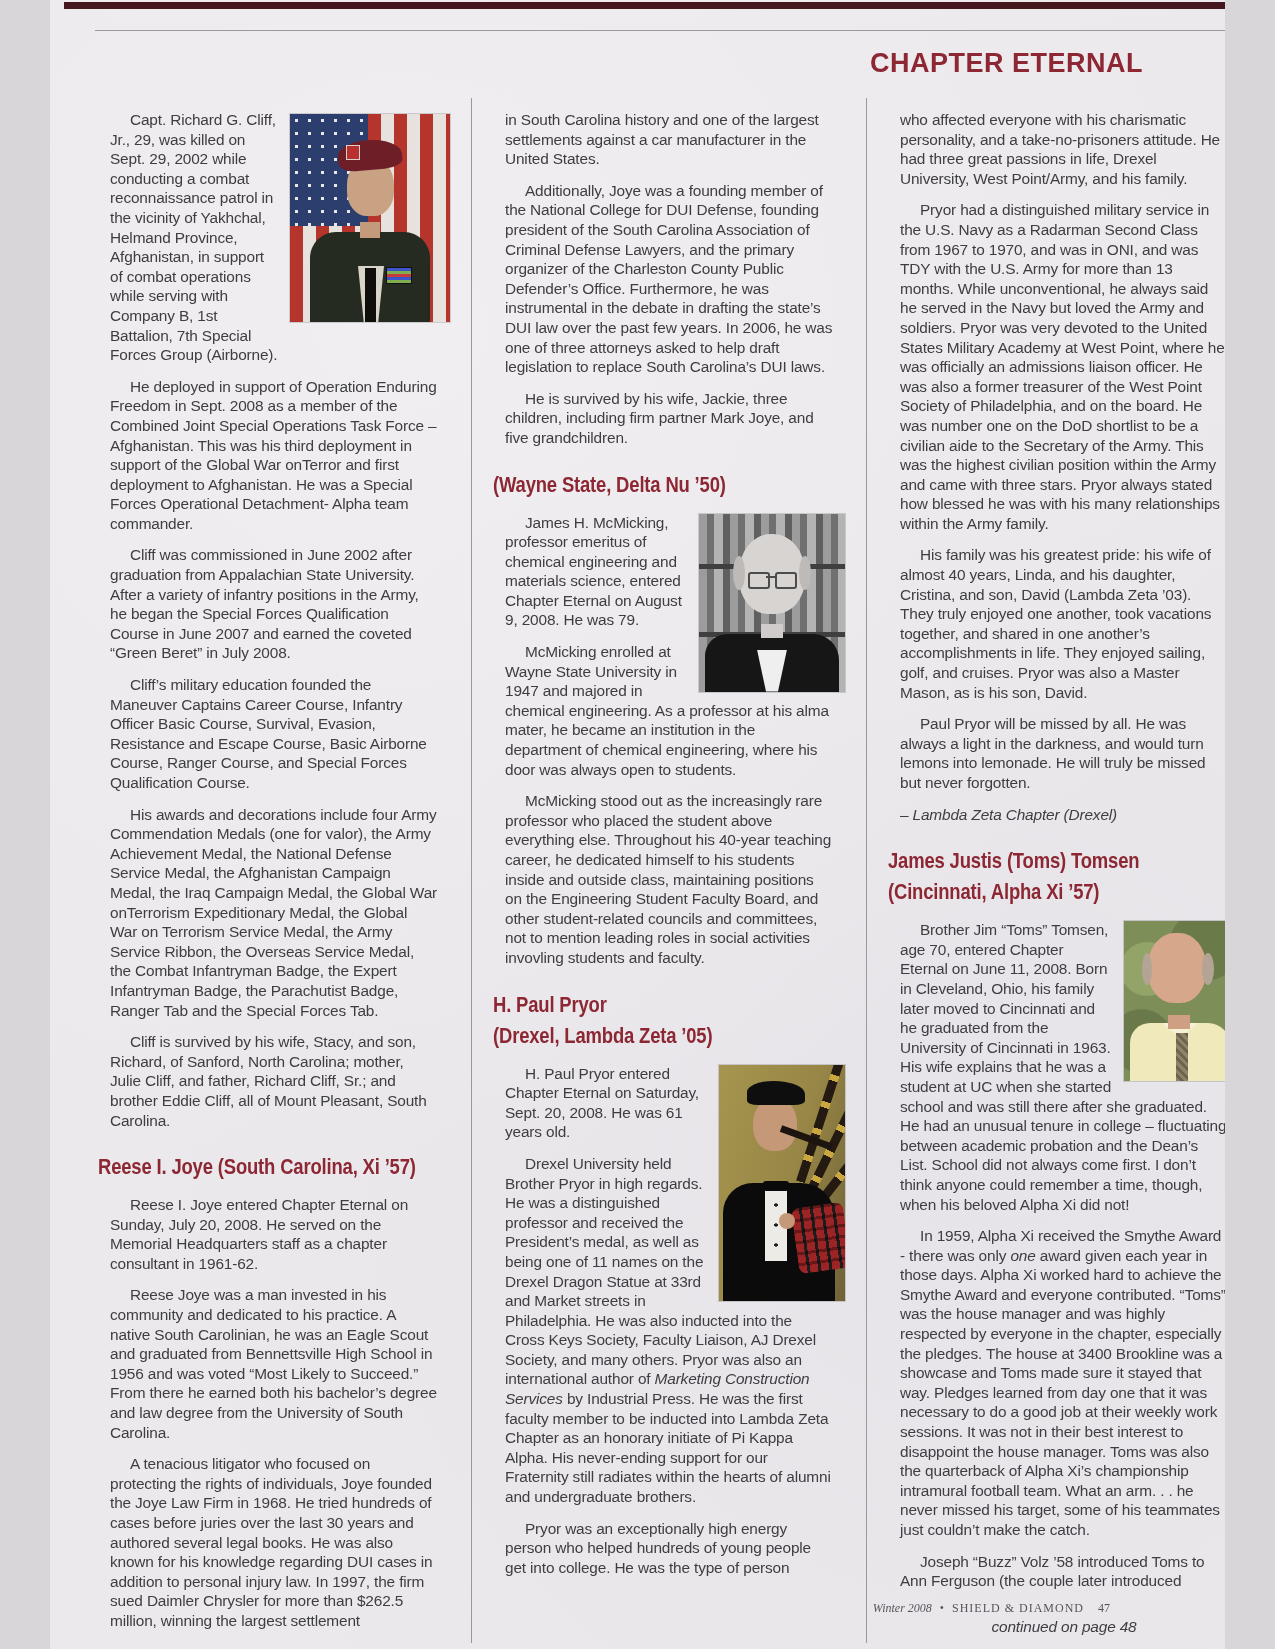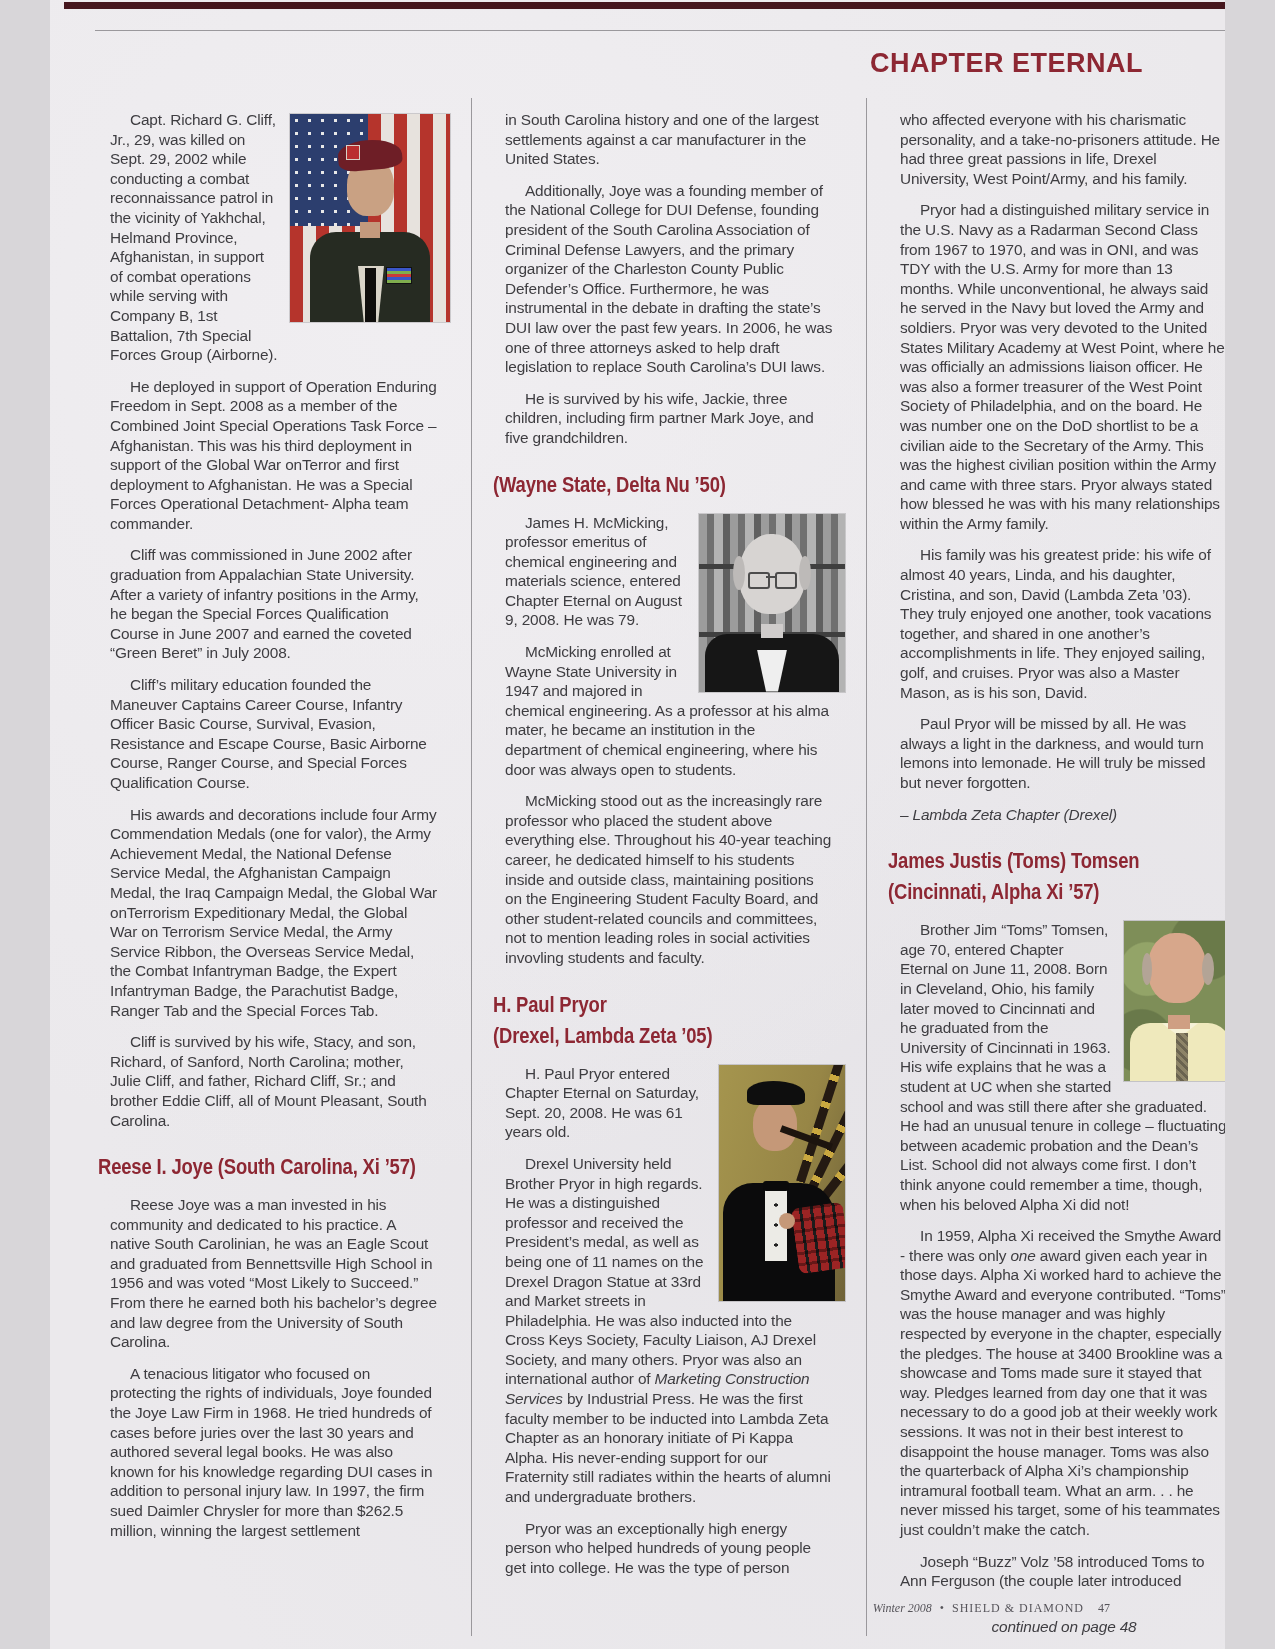--- a/index.html
+++ b/index.html
@@ -144,20 +144,21 @@
         <p>Cliff was commissioned in June 2002 after graduation from Appalachian State University. After a variety of infantry positions in the Army, he began the Special Forces Qualification Course in June 2007 and earned the coveted “Green Beret” in July 2008.</p>
         <p>Cliff’s military education founded the Maneuver Captains Career Course, Infantry Officer Basic Course, Survival, Evasion, Resistance and Escape Course, Basic Airborne Course, Ranger Course, and Special Forces Qualification Course.</p>
         <p>His awards and decorations include four Army Commendation Medals (one for valor), the Army Achievement Medal, the National Defense Service Medal, the Afghanistan Campaign Medal, the Iraq Campaign Medal, the Global War onTerrorism Expeditionary Medal, the Global War on Terrorism Service Medal, the Army Service Ribbon, the Overseas Service Medal, the Combat Infantryman Badge, the Expert Infantryman Badge, the Parachutist Badge, Ranger Tab and the Special Forces Tab.</p>
         <p>Cliff is survived by his wife, Stacy, and son, Richard, of Sanford, North Carolina; mother, Julie Cliff, and father, Richard Cliff, Sr.; and brother Eddie Cliff, all of Mount Pleasant, South Carolina.</p>
       </section>
 
       <section>
         <div class="h2">
           <div class="h2line"><span>Reese I. Joye (South Carolina, Xi ’57)</span></div>
         </div>
+        <p>Reese I. Joye entered Chapter Eternal on Sunday, July 20, 2008. He served on the Memorial Headquarters staff as a chapter consultant in 1961-62.</p>
         <p>Reese Joye was a man invested in his community and dedicated to his practice. A native South Carolinian, he was an Eagle Scout and graduated from Bennettsville High School in 1956 and was voted “Most Likely to Succeed.” From there he earned both his bachelor’s degree and law degree from the University of South Carolina.</p>
         <p>A tenacious litigator who focused on protecting the rights of individuals, Joye founded the Joye Law Firm in 1968. He tried hundreds of cases before juries over the last 30 years and authored several legal books. He was also known for his knowledge regarding DUI cases in addition to personal injury law. In 1997, the firm sued Daimler Chrysler for more than $262.5 million, winning the largest settlement</p>
       </section>
     </div>
 
     <div class="vrule"></div>
 
     <div class="col">
       <p class="cont">in South Carolina history and one of the largest settlements against a car manufacturer in the United States.</p>
       <p>Additionally, Joye was a founding member of the National College for DUI Defense, founding president of the South Carolina Association of Criminal Defense Lawyers, and the primary organizer of the Charleston County Public Defender’s Office. Furthermore, he was instrumental in the debate in drafting the state’s DUI law over the past few years. In 2006, he was one of three attorneys asked to help draft legislation to replace South Carolina’s DUI laws.</p>

